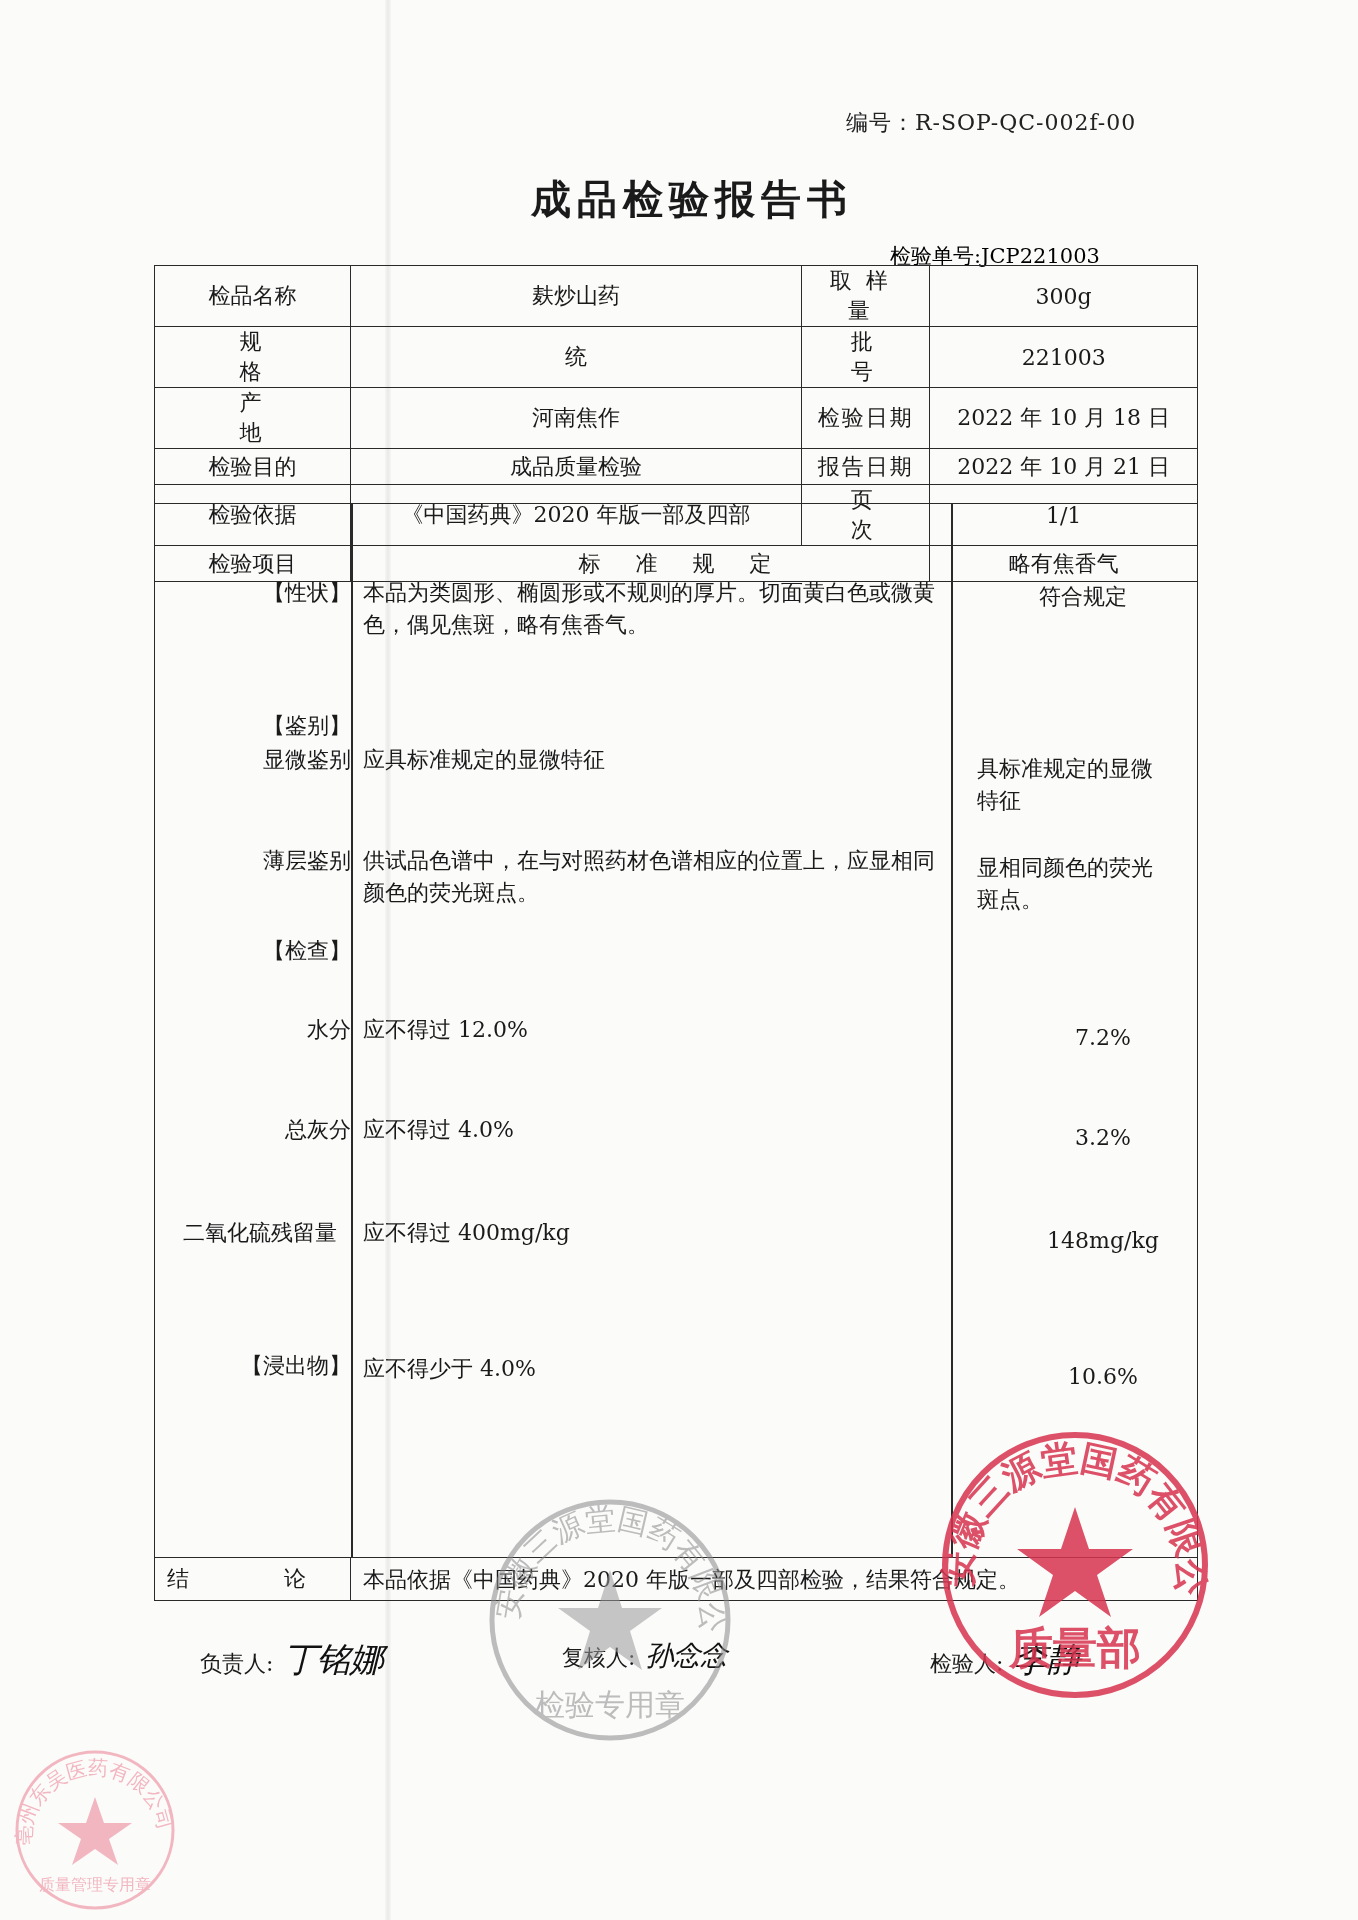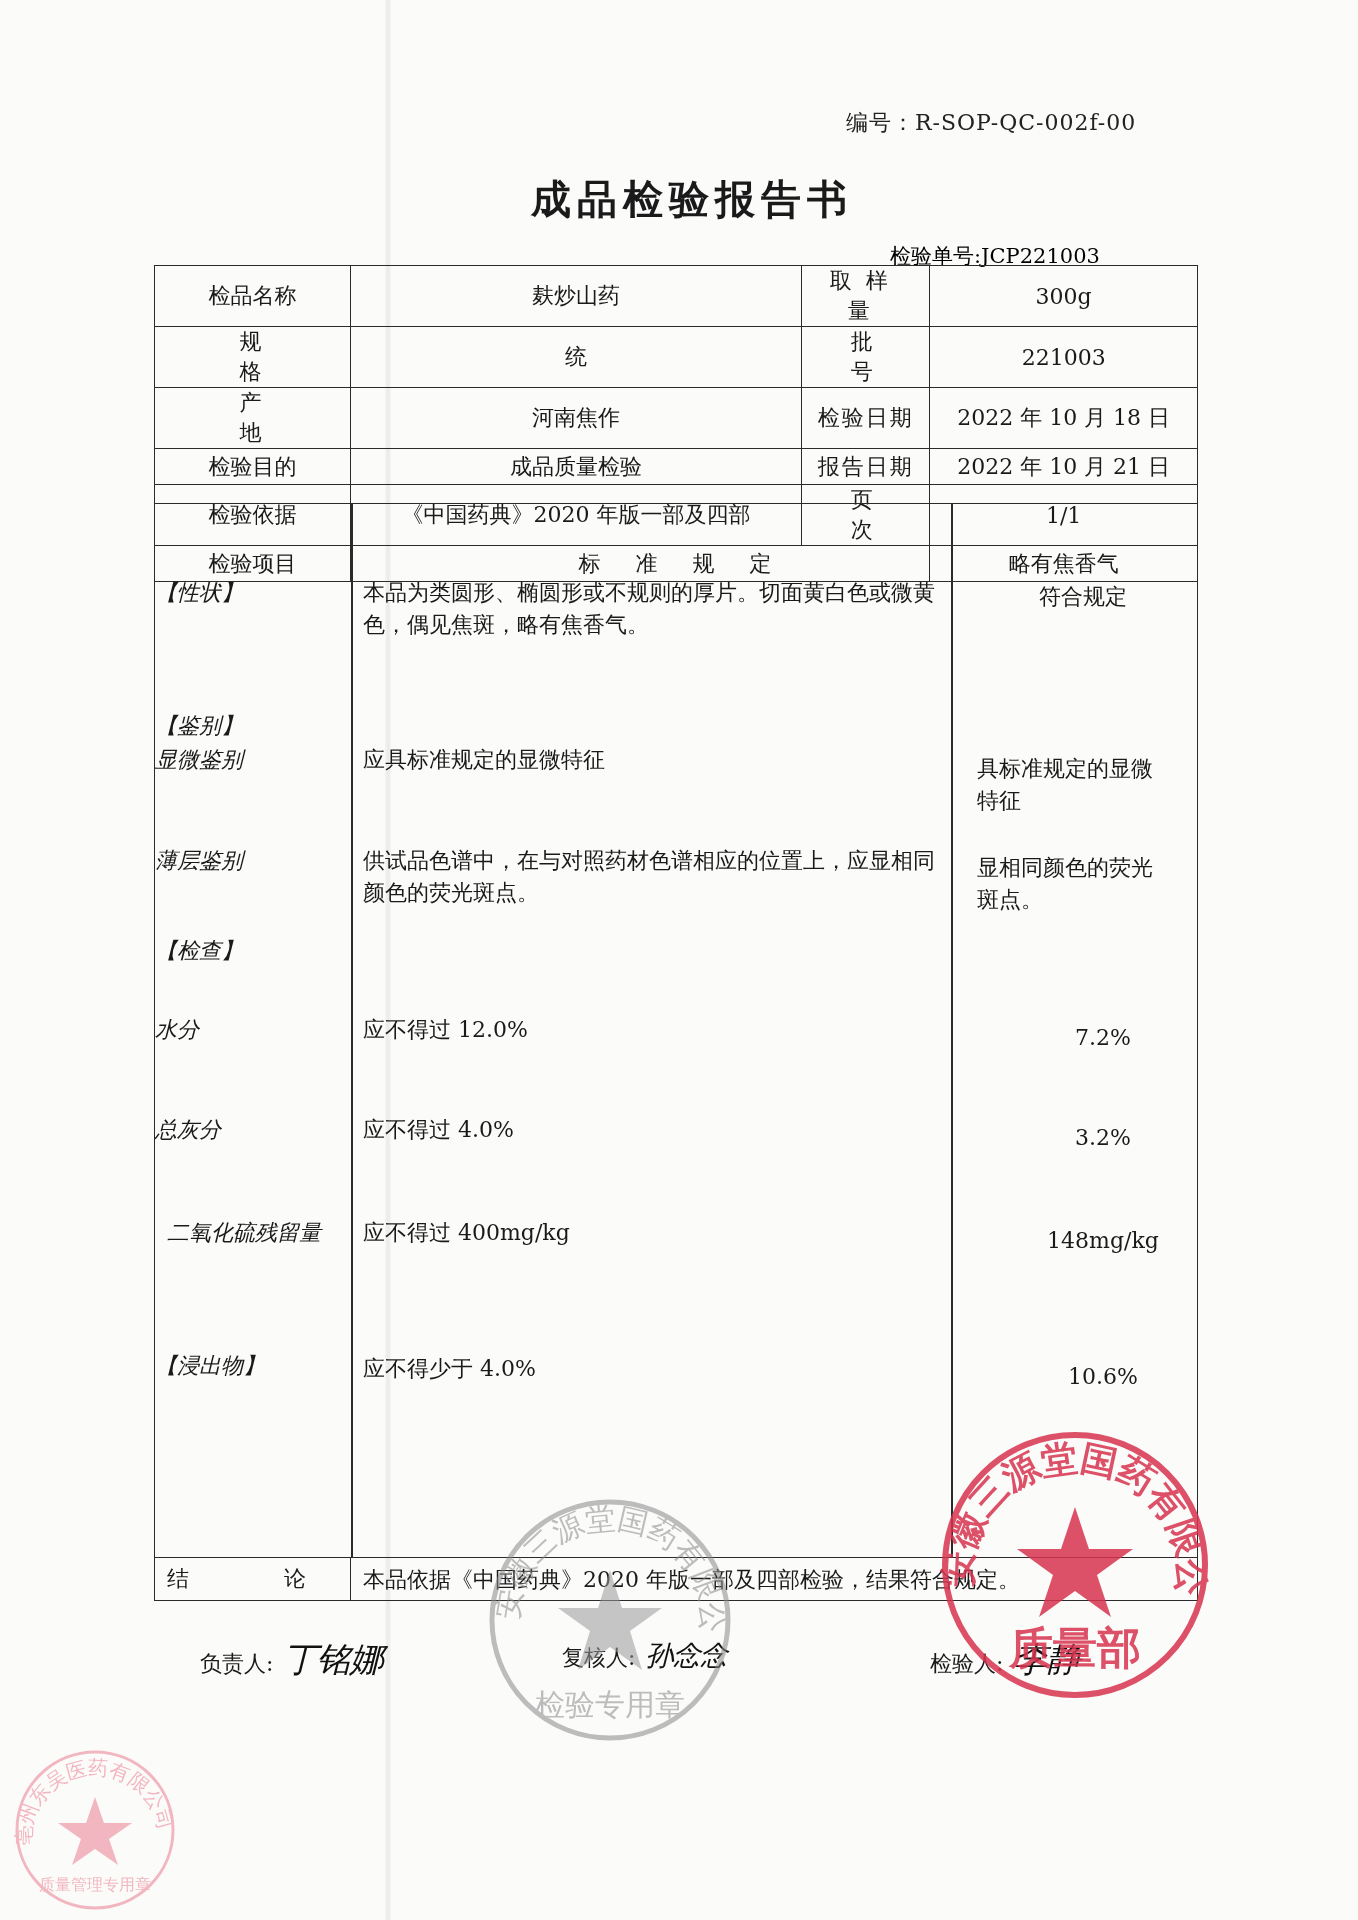--- a/index.html
+++ b/index.html
@@ -37,21 +37,21 @@
   .lbl-spread { display: flex; justify-content: space-between; padding: 0 18px; }
   
   .body-grid {
     position: absolute; left: 154px; top: 503px; width: 1044px; height: 1055px;
     border: 1.5px solid #2a2a2a; box-sizing: border-box;
   }
   .body-grid .vline { position: absolute; top: 0; bottom: 0; width: 1.5px; background: #2a2a2a; }
   .item {
     position: absolute; font-size: 22px; line-height: 32px;
   }
-  .item-name { left: 0; width: 196px; text-align: left; font-style: italic; }
+  .item-name { left: 0; width: 196px; text-align: right; }
   .item-std  { left: 208px; width: 600px; }
   .item-res  { left: 812px; width: 232px; text-align: center; }
   .item-res.left { text-align: left; padding-left: 10px; width: 222px; }
   .concl {
     position: absolute; left: 154px; top: 1557px; width: 1044px; height: 44px;
     border: 1.5px solid #2a2a2a; border-top: none; box-sizing: border-box;
     font-size: 22px;
   }
   .concl .c-lbl { position: absolute; left: 0; width: 196px; top: 0; bottom: 0; display:flex; align-items:center; justify-content:space-between; padding: 0 44px 0 12px; box-sizing: border-box; border-right: 1.5px solid #2a2a2a; }
   .concl .c-val { position: absolute; left: 208px; top: 8px; }

